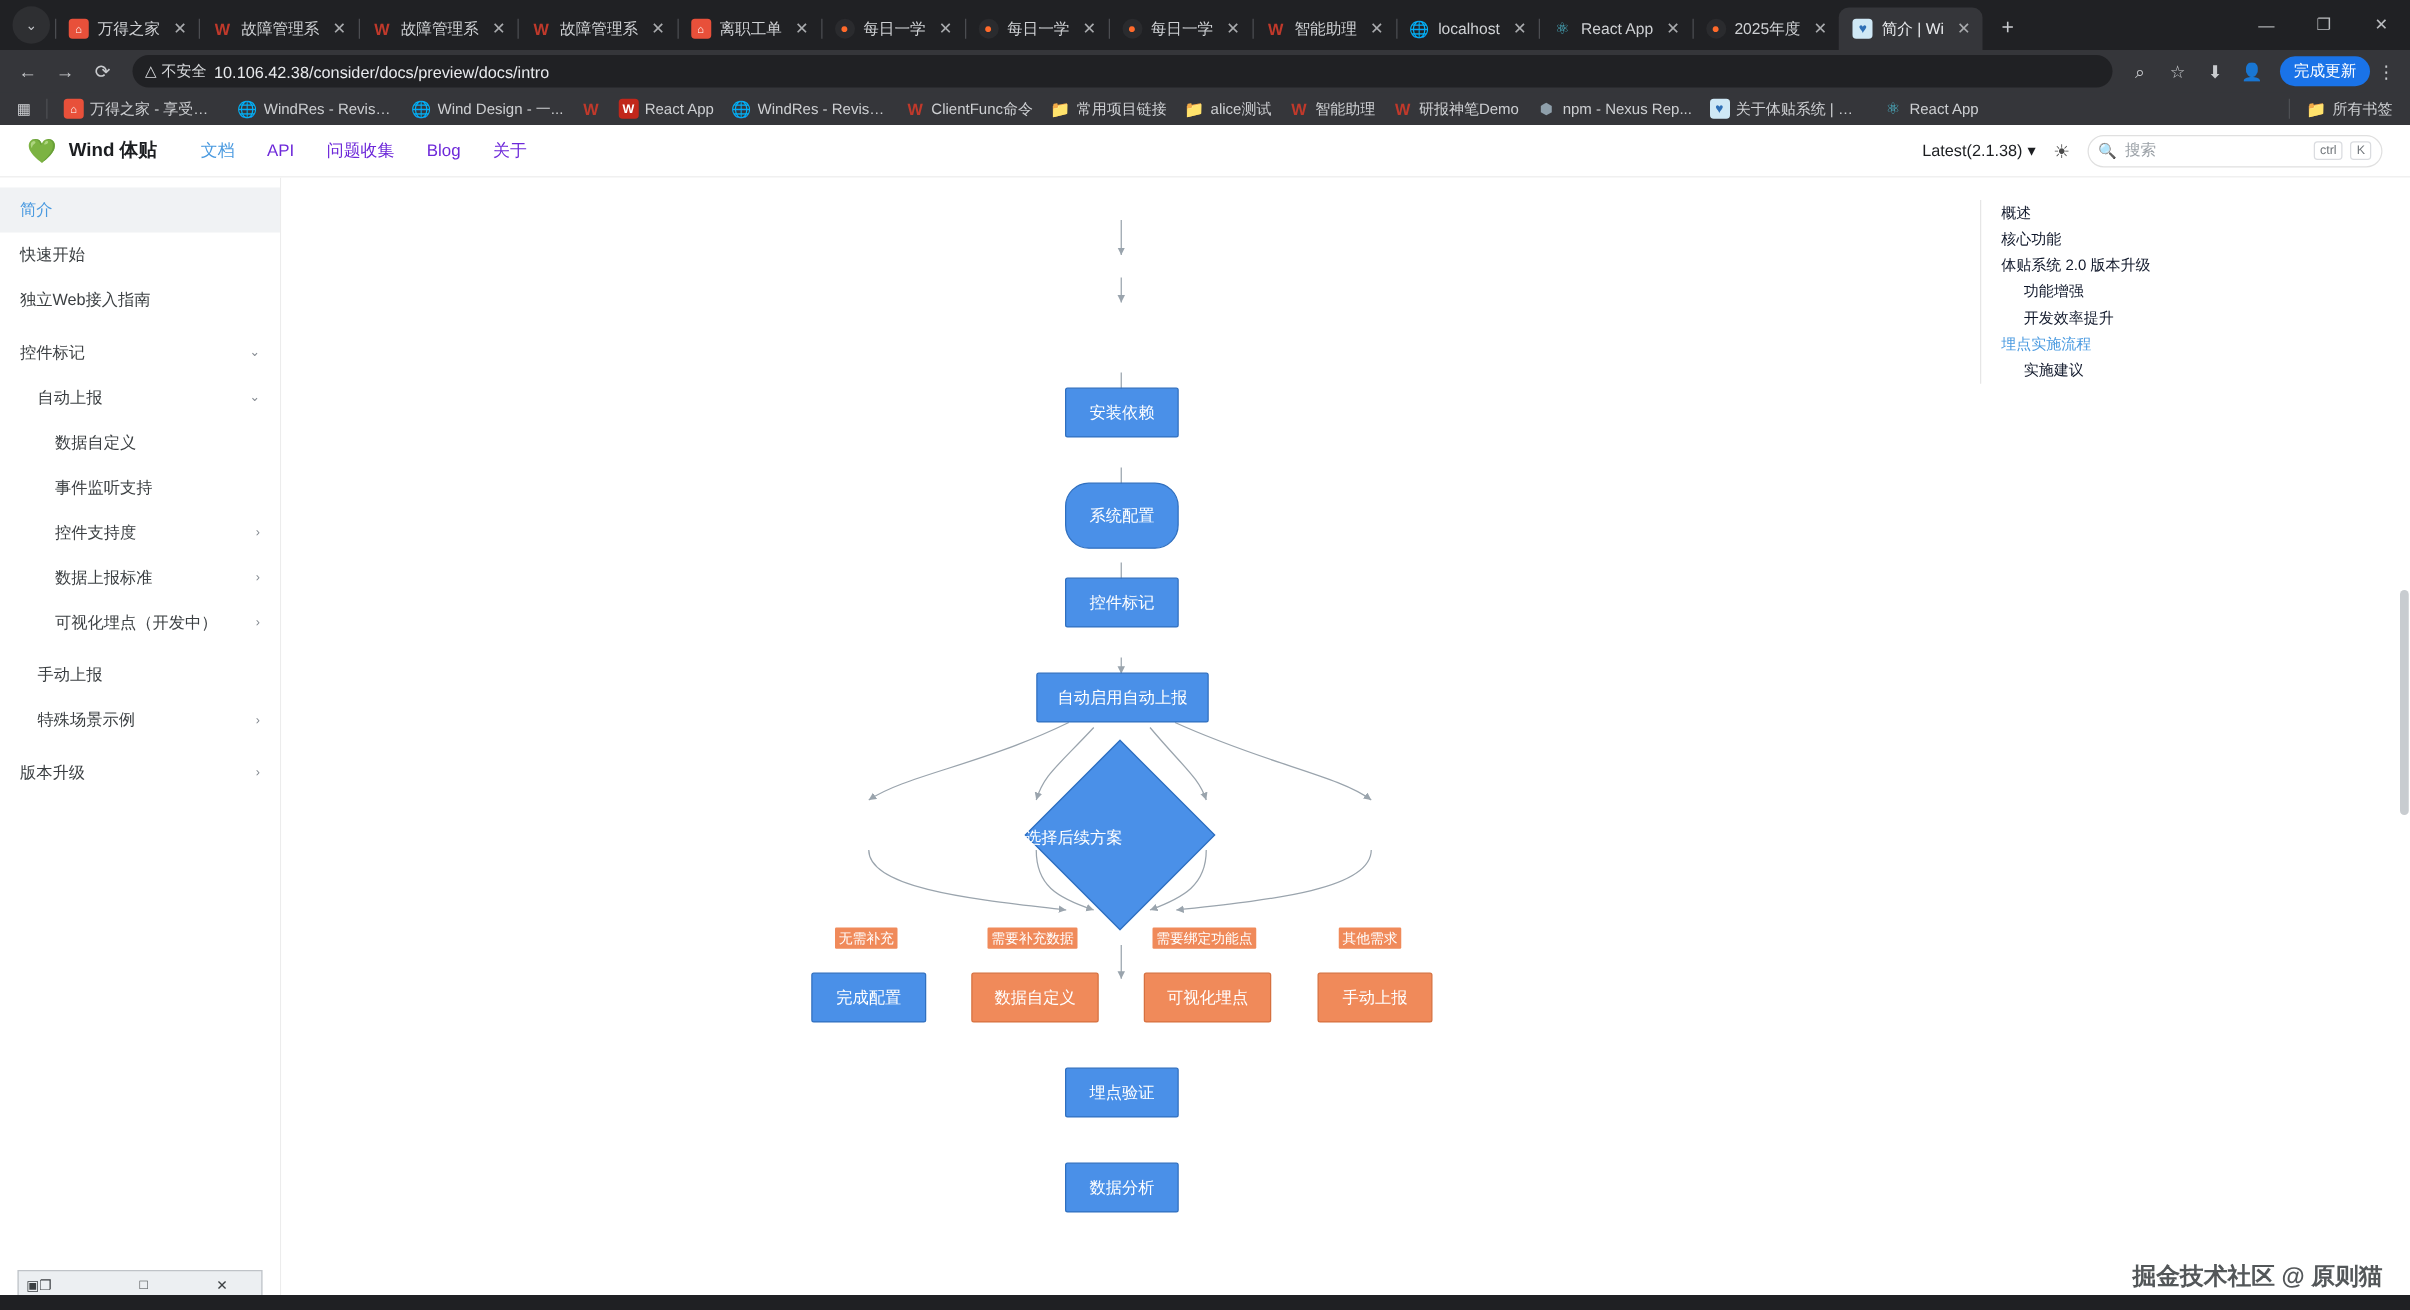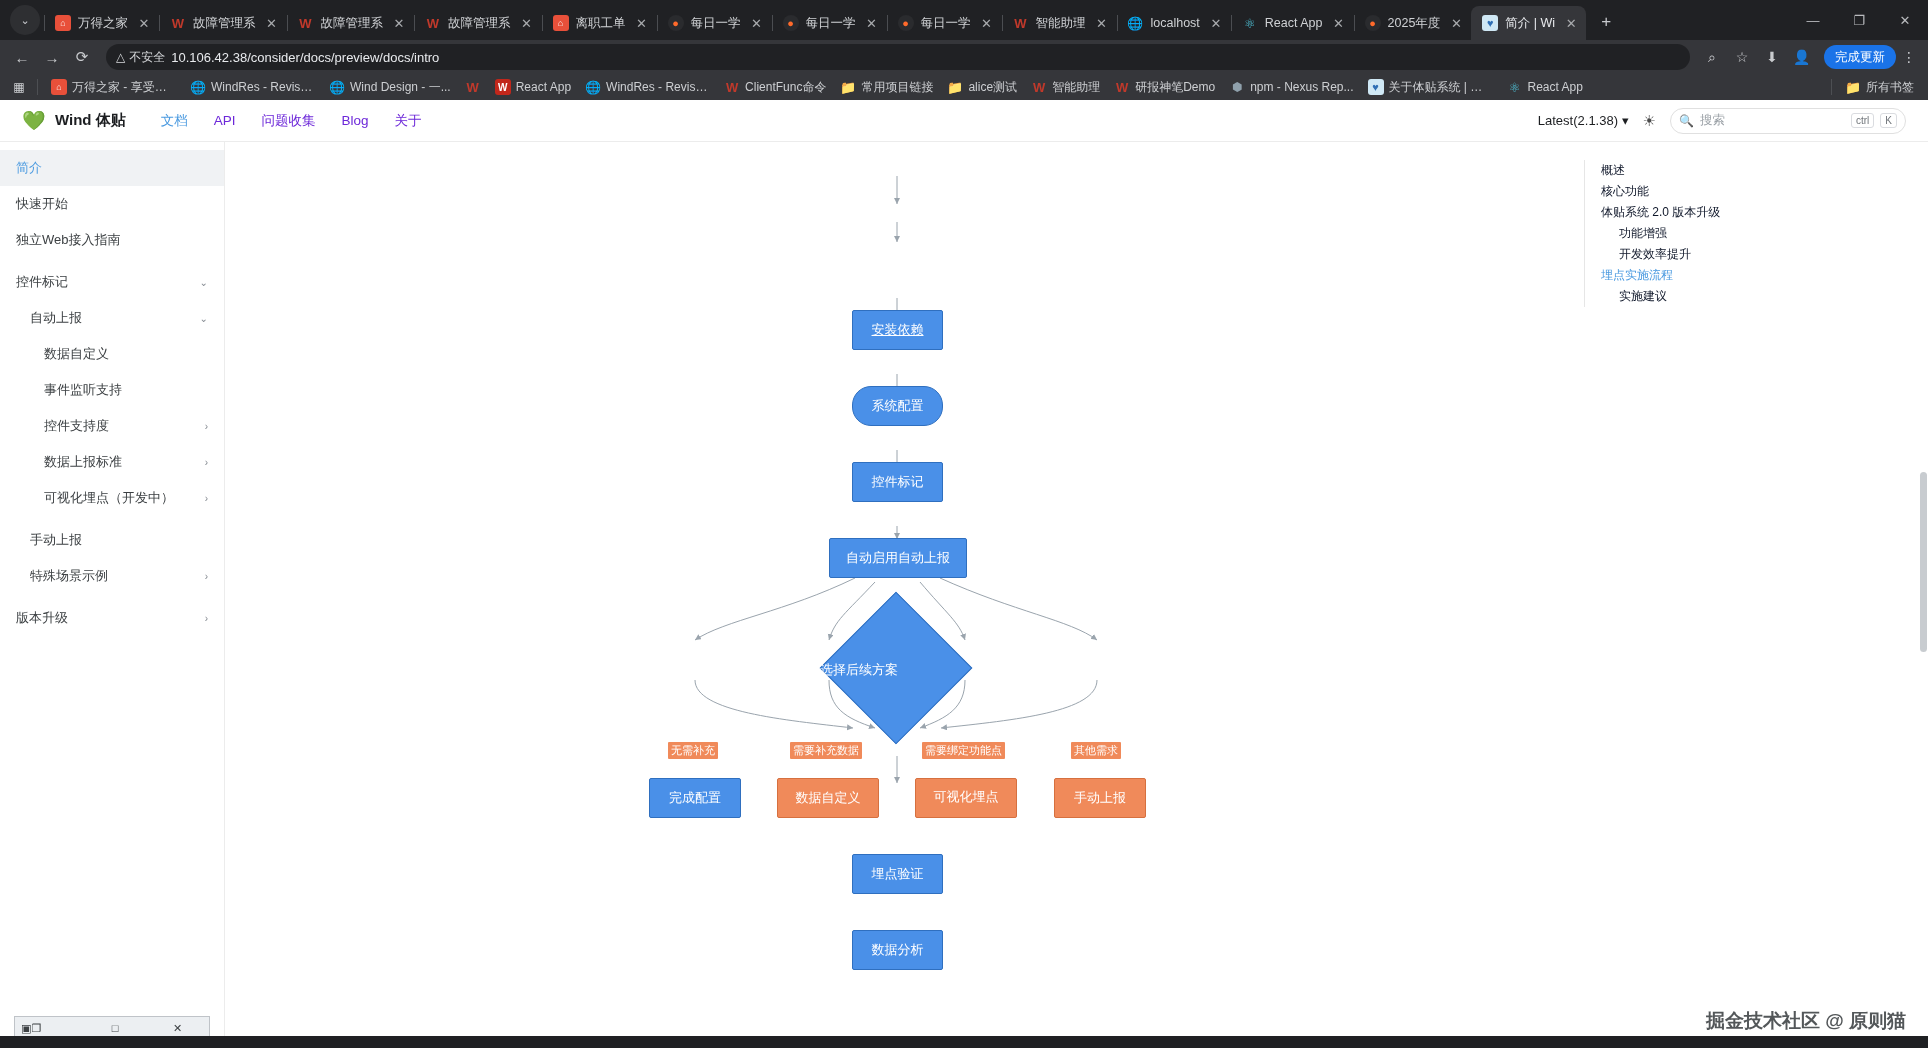--- a/index.html
+++ b/index.html
@@ -451,29 +451,29 @@
               <path d="M715,436 C790,470 845,478 872,498"></path>
               <path d="M470,538 C470,570 560,578 628,586"></path>
               <path d="M604,538 C604,566 620,576 650,586"></path>
               <path d="M740,538 C740,566 722,576 695,586"></path>
               <path d="M872,538 C872,570 790,578 716,586"></path>
               <path d="M672,614 L672,641"></path>
             </g>
           </svg>
 
           <div id="nodes-container">
-              <div class="node n-blue" style="left: 627px; top: 168px; width: 91px; height: 40px; background: rgb(74, 144, 232); text-decoration: underline;">安装依赖</div>
-              <div class="node n-blue" style="left: 627px; top: 244px; width: 91px; height: 40px; background: rgb(74, 144, 232); border-radius: 19px;">系统配置</div>
+              <div class="node n-blue" style="left: 627px; top: 168px; width: 91px; height: 40px; background: rgb(74, 144, 232);">安装依赖</div>
+              <div class="node n-blue" style="left: 627px; top: 244px; width: 91px; height: 53px; background: rgb(74, 144, 232); border-radius: 19px;">系统配置</div>
               <div class="node n-blue" style="left: 627px; top: 320px; width: 91px; height: 40px; background: rgb(74, 144, 232);">控件标记</div>
               <div class="node n-blue" style="left: 604px; top: 396px; width: 138px; height: 40px; background: rgb(74, 144, 232);">自动启用自动上报</div>
               <div class="diamond" style="left: 617px; top: 472px; background: rgb(74, 144, 232);"></div>
               <div class="diamond-label" style="left: 595px; top: 519px; width: 154px; text-align: left;">选择后续方案</div>
               <div class="node n-blue" style="left: 424px; top: 636px; width: 92px; height: 40px; background: rgb(74, 144, 232);">完成配置</div>
               <div class="node n-orange" style="left: 552px; top: 636px; width: 102px; height: 40px; background: rgb(240, 138, 90);">数据自定义</div>
-              <div class="node n-orange" style="left: 690px; top: 636px; width: 102px; height: 40px; background: rgb(240, 138, 90); font-family: Liberation Mono, monospace;">可视化埋点</div>
+              <div class="node n-orange" style="left: 690px; top: 636px; width: 102px; height: 40px; background: rgb(240, 138, 90);">可视化埋点</div>
               <div class="node n-orange" style="left: 829px; top: 636px; width: 92px; height: 40px; background: rgb(240, 138, 90);">手动上报</div>
               <div class="node n-blue" style="left: 627px; top: 712px; width: 91px; height: 40px; background: rgb(74, 144, 232);">埋点验证</div>
               <div class="node n-blue" style="left: 627px; top: 788px; width: 91px; height: 40px; background: rgb(74, 144, 232);">数据分析</div>
             </div>
           <div id="edgelabels-container">
               <div class="edge-label" style="left: 443px; top: 600px;">无需补充</div>
               <div class="edge-label" style="left: 565px; top: 600px;">需要补充数据</div>
               <div class="edge-label" style="left: 697px; top: 600px;">需要绑定功能点</div>
               <div class="edge-label" style="left: 846px; top: 600px;">其他需求</div>
             </div>

